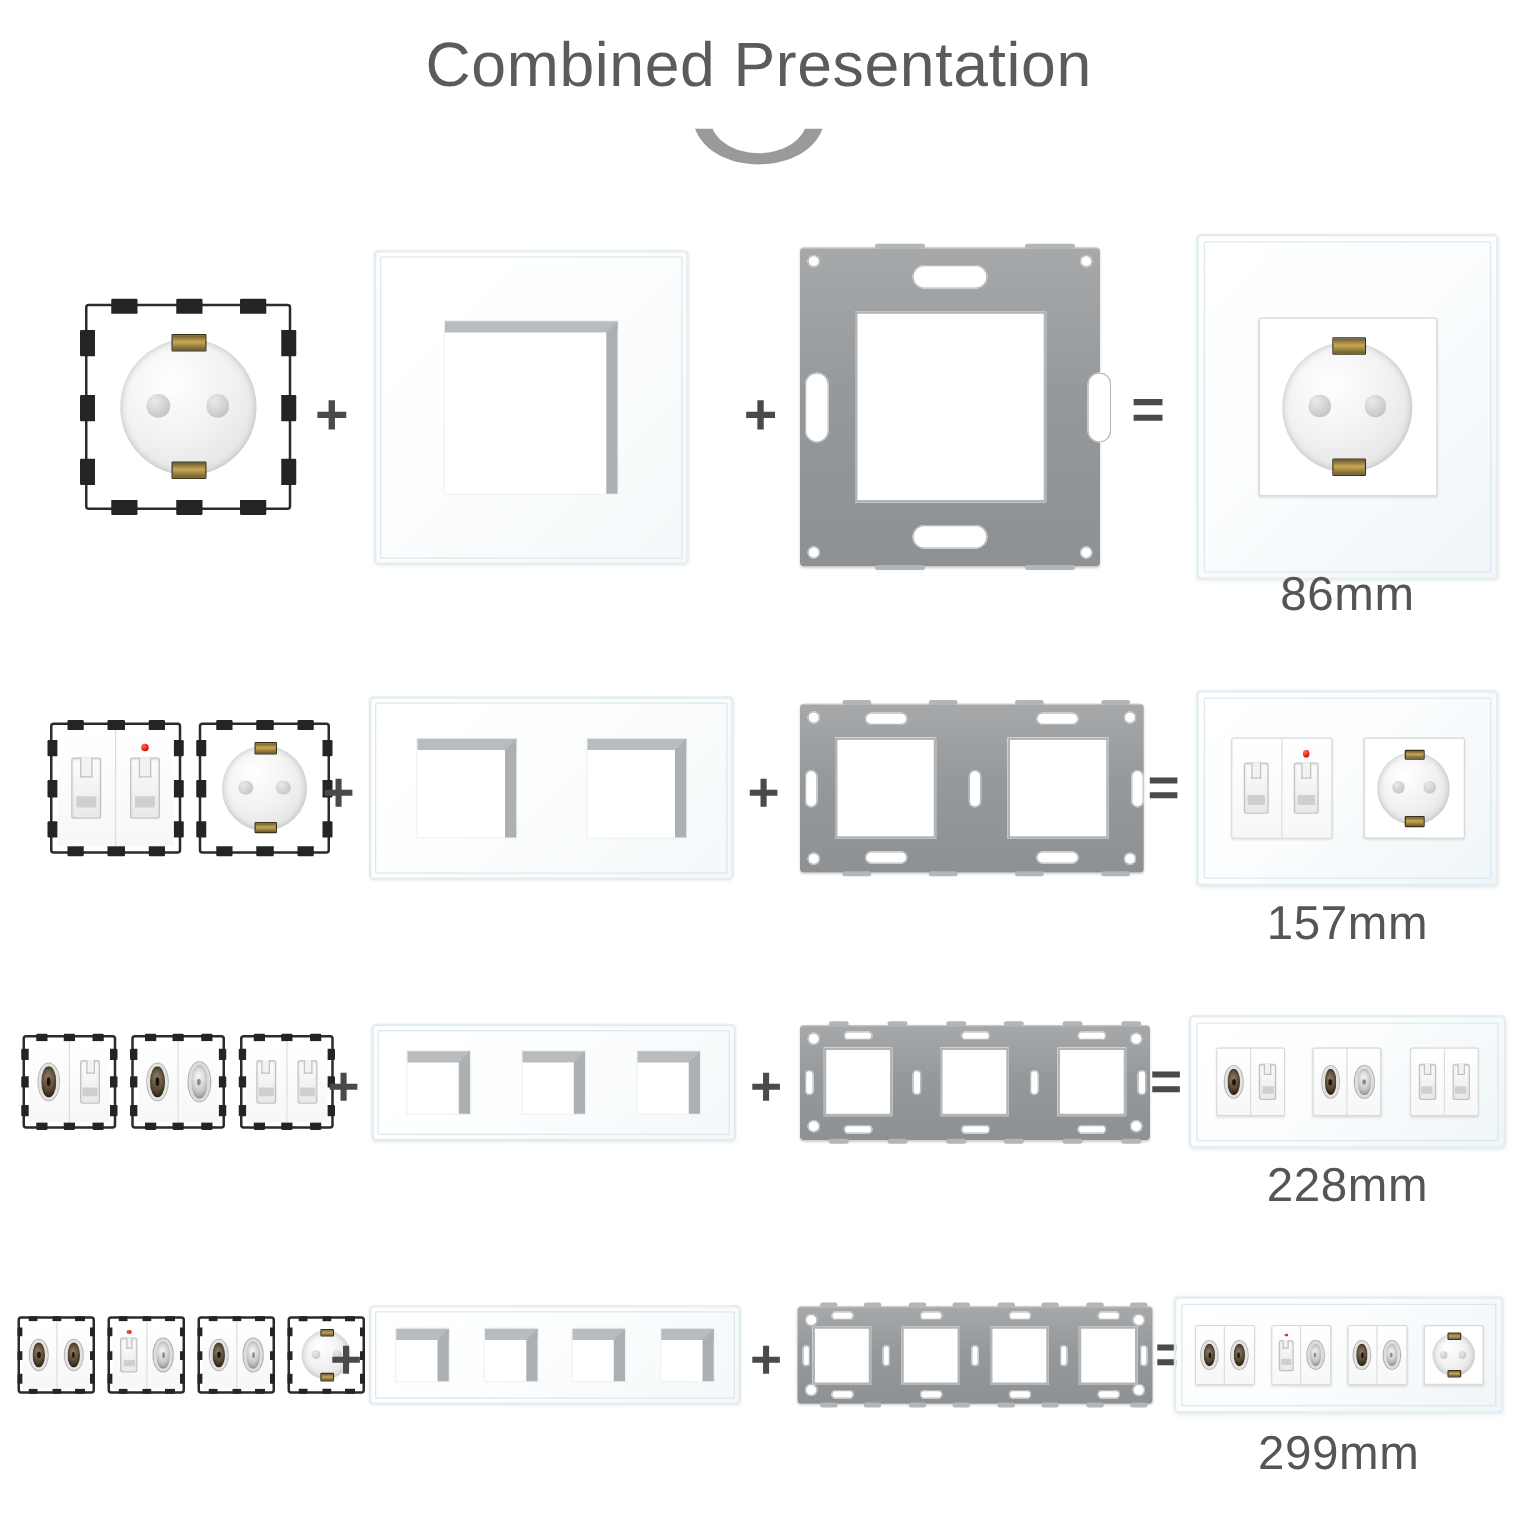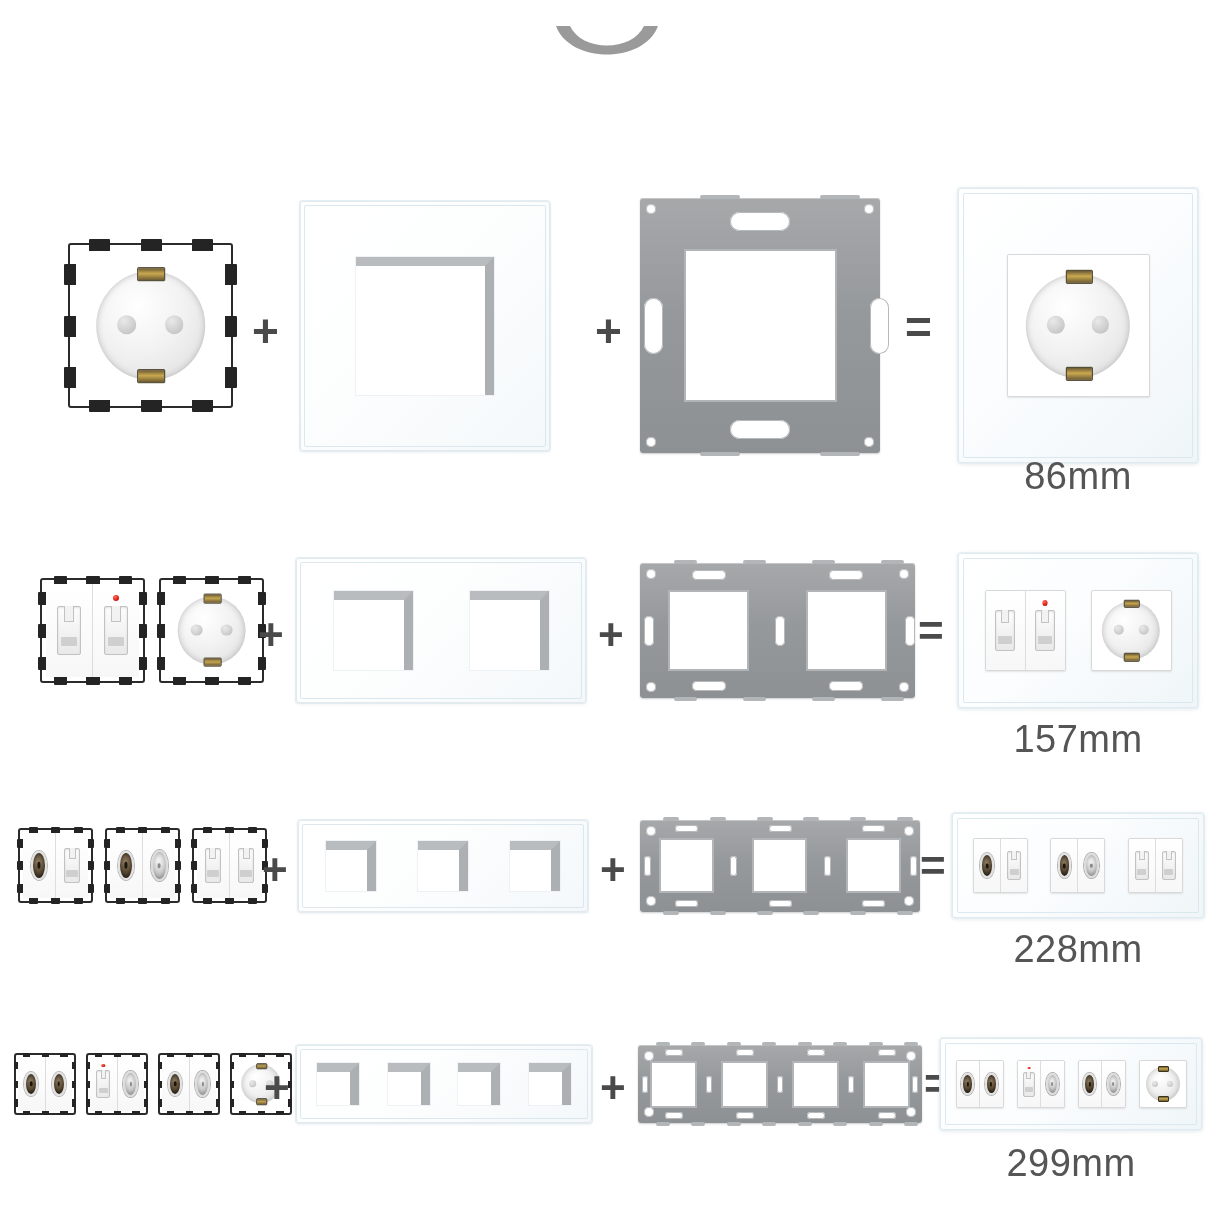--- a/index.html
+++ b/index.html
@@ -322,20 +322,21 @@
     font-weight: 400;
     font-family: "Liberation Sans", sans-serif;
     letter-spacing: 0.5px;
     white-space: nowrap;
   }
 </style>
 </head>
 <body>
 
 <div id="title-block">
+  <div id="page-title">Combined Presentation</div>
   <svg id="title-arc" viewBox="0 0 110 46">
     <path d="M4 4 C 18 42, 92 42, 106 4 L 92 4 C 80 30, 30 30, 18 4 Z" fill="#9a9a9a"></path>
   </svg>
 </div>
 
 <div id="rows-container">
     <div class="row" id="row-0" style="top: 180px; position: absolute; left: 0px; width: 1214px; height: 1px;">
       <div class="cell" style="left: 68px; top: 63px;">
         <div class="module" title="Schuko socket module" style="width: 165px; height: 165px;">
           <div class="tab t-top" style="left: 12%; width: 13%;"></div>

